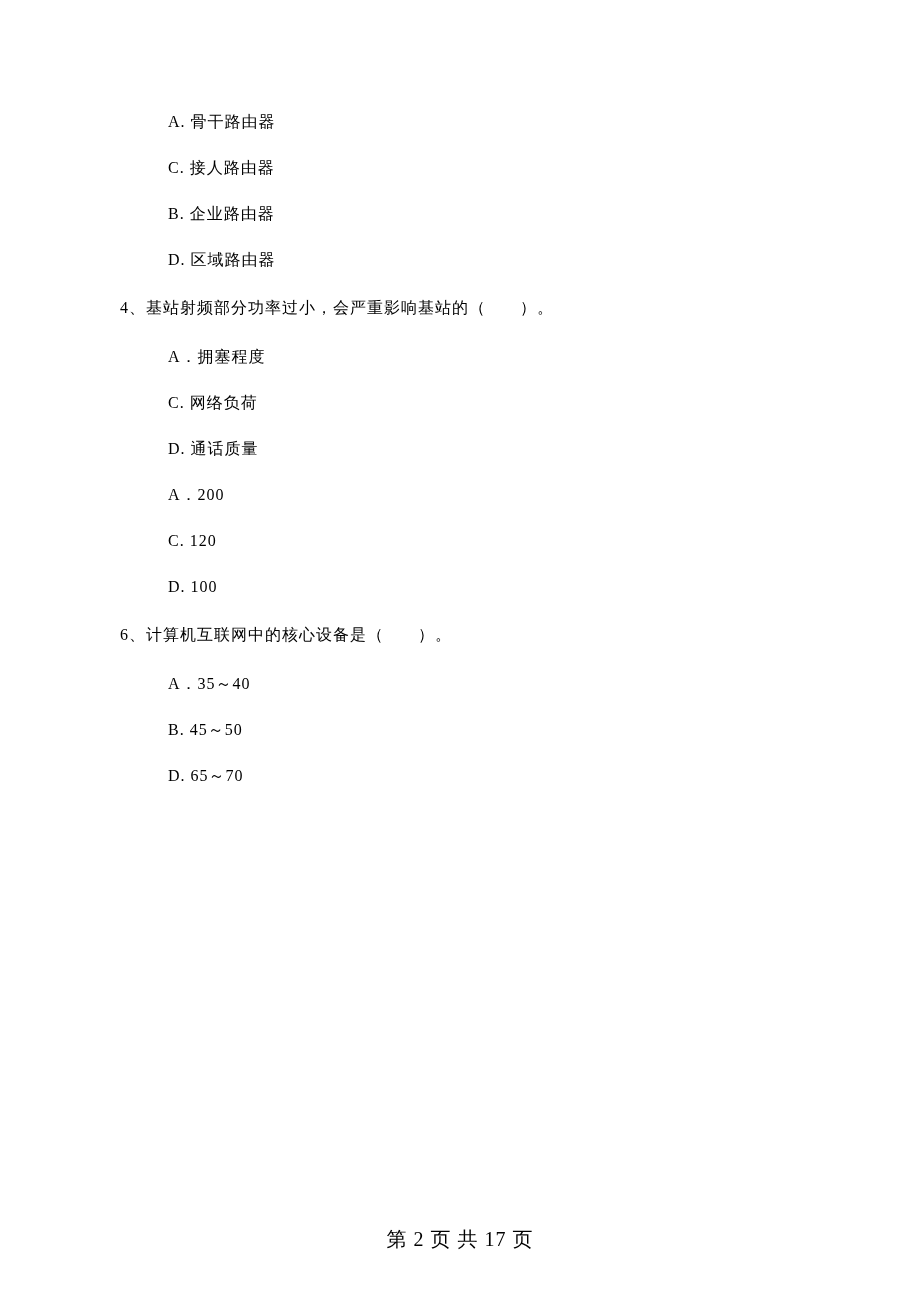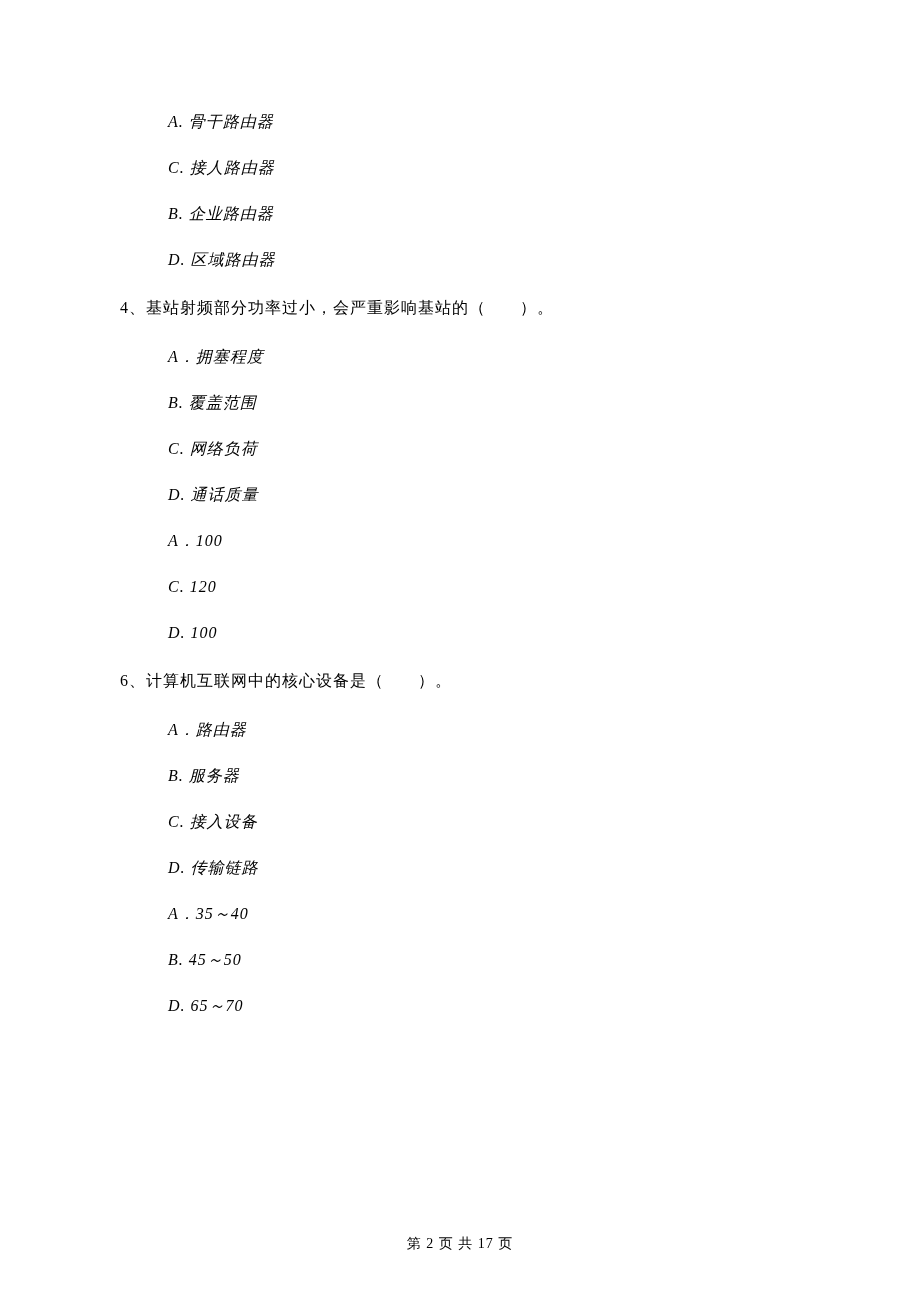--- a/index.html
+++ b/index.html
@@ -13,73 +13,65 @@
     position: relative;
     line-height: 1.5;
   }
   .page {
     padding: 110px 120px 0 120px;
   }
   .option {
     padding-left: 48px;
     margin-bottom: 22px;
     letter-spacing: 1px;
-    font-style: italic;
   }
   .question {
     margin-bottom: 22px;
     letter-spacing: 1px;
     line-height: 1.8;
   }
   .opt-group {
     margin-bottom: 22px;
   }
   .footer {
     position: absolute;
     bottom: 48px;
     left: 0;
     width: 100%;
     text-align: center;
-    font-size: 14px;
+    font-size: 20px;
     letter-spacing: 1px;
   }
 </style>
 </head>
 <body>
 
 <div class="page">
 
   <div class="opt-group">
     <div class="option">A. 骨干路由器</div>
     <div class="option">C. 接人路由器</div>
     <div class="option">B. 企业路由器</div>
     <div class="option">D. 区域路由器</div>
   </div>
 
   <div class="question">4、基站射频部分功率过小，会严重影响基站的（　　）。</div>
   <div class="opt-group">
     <div class="option">A．拥塞程度</div>
-    <div class="option">B. 覆盖范围</div>
     <div class="option">C. 网络负荷</div>
     <div class="option">D. 通话质量</div>
   </div>
 
   <div class="opt-group">
-    <div class="option">A．100</div>
+    <div class="option">A．200</div>
     <div class="option">C. 120</div>
     <div class="option">D. 100</div>
   </div>
 
   <div class="question">6、计算机互联网中的核心设备是（　　）。</div>
-  <div class="opt-group">
-    <div class="option">A．路由器</div>
-    <div class="option">B. 服务器</div>
-    <div class="option">C. 接入设备</div>
-    <div class="option">D. 传输链路</div>
-  </div>
 
   <div class="opt-group">
     <div class="option">A．35～40</div>
     <div class="option">B. 45～50</div>
     <div class="option">D. 65～70</div>
   </div>
 
 </div>
 
 <div class="footer">第 2 页 共 17 页</div>

